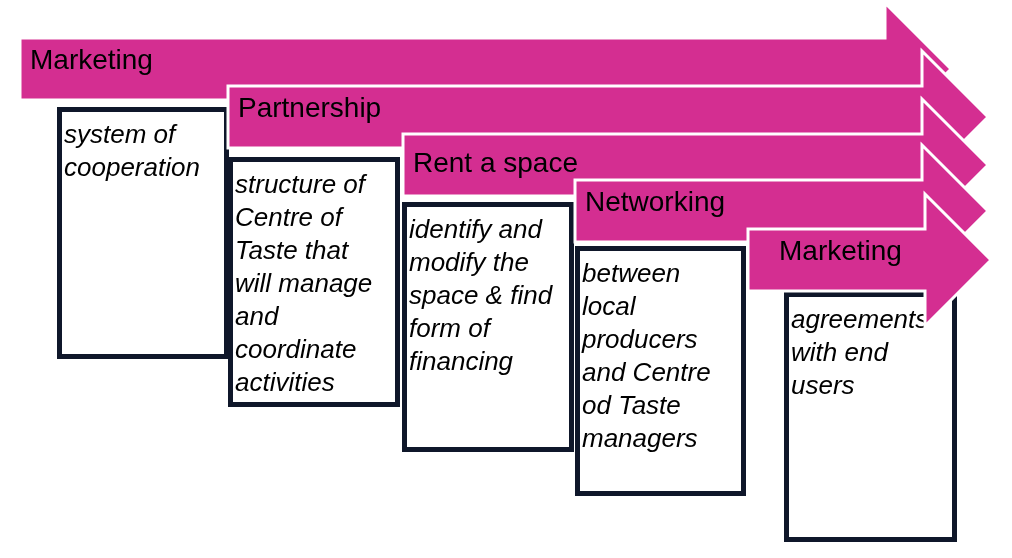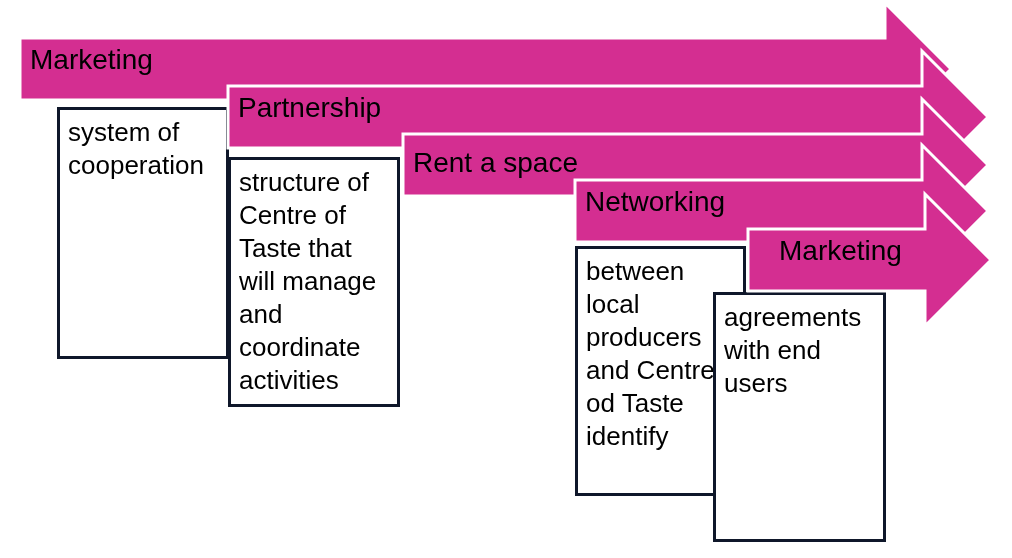--- a/index.html
+++ b/index.html
@@ -31,22 +31,23 @@
     font-size: 28px;
     line-height: 33px;
     white-space: nowrap;
     color: #000000;
   }
   .note-box {
     position: absolute;
     z-index: 2;
     box-sizing: border-box;
     background: #ffffff;
-    border: 3px solid #0f172a;
-    padding: 6px 4px 4px 8px;
+    border: 5px solid #0f172a;
+    padding: 6px 4px 4px 2px;
+    font-style: italic;
   }
   .note-text {
     font-size: 26px;
     line-height: 33px;
     white-space: pre-line;
     color: #000000;
   }
 </style>
 </head>
 <body>
@@ -61,31 +62,38 @@
   <div class="note-box" style="left:228px; top:157px; width:172px; height:250px;">
     <div class="note-text">structure of
 Centre of
 Taste that
 will manage
 and
 coordinate
 activities</div>
   </div>
 
+  <div class="note-box" style="left:402px; top:202px; width:172px; height:250px;">
+    <div class="note-text">identify and
+modify the
+space &amp; find
+form of
+financing</div>
+  </div>
 
   <div class="note-box" style="left:575px; top:246px; width:171px; height:250px;">
     <div class="note-text">between
 local
 producers
 and Centre
 od Taste
-identify</div>
+managers</div>
   </div>
 
-  <div class="note-box" style="left:713px; top:292px; width:173px; height:250px;">
+  <div class="note-box" style="left:784px; top:292px; width:173px; height:250px;">
     <div class="note-text">agreements
 with end
 users</div>
   </div>
 
   <svg class="arrows-svg" viewBox="0 0 1012 558" xmlns="http://www.w3.org/2000/svg">
     <polygon points="20,38 885,38 885,3 951,69 885,135 885,100 20,100"></polygon>
     <polygon points="228,86 922,86 922,51 988,117 922,183 922,148 228,148"></polygon>
     <polygon points="403,134 922,134 922,99 988,165 922,231 922,196 403,196"></polygon>
     <polygon points="575,180 922,180 922,145 988,211 922,277 922,242 575,242"></polygon>

